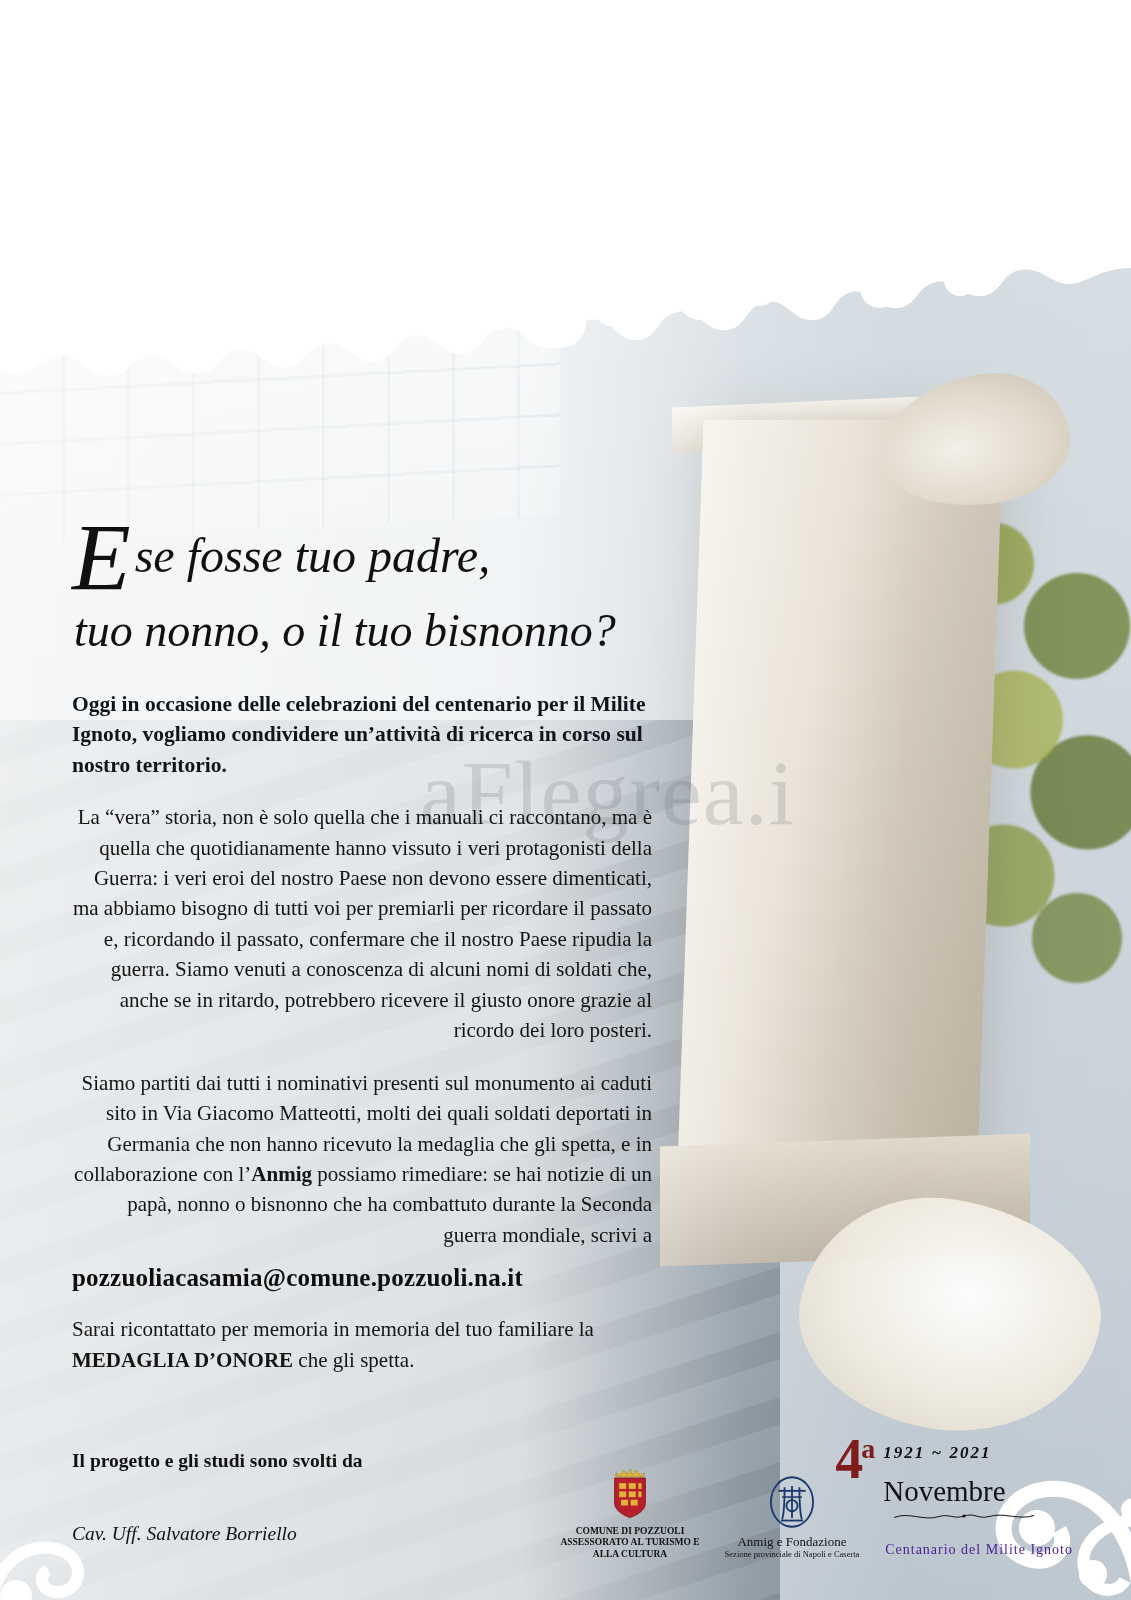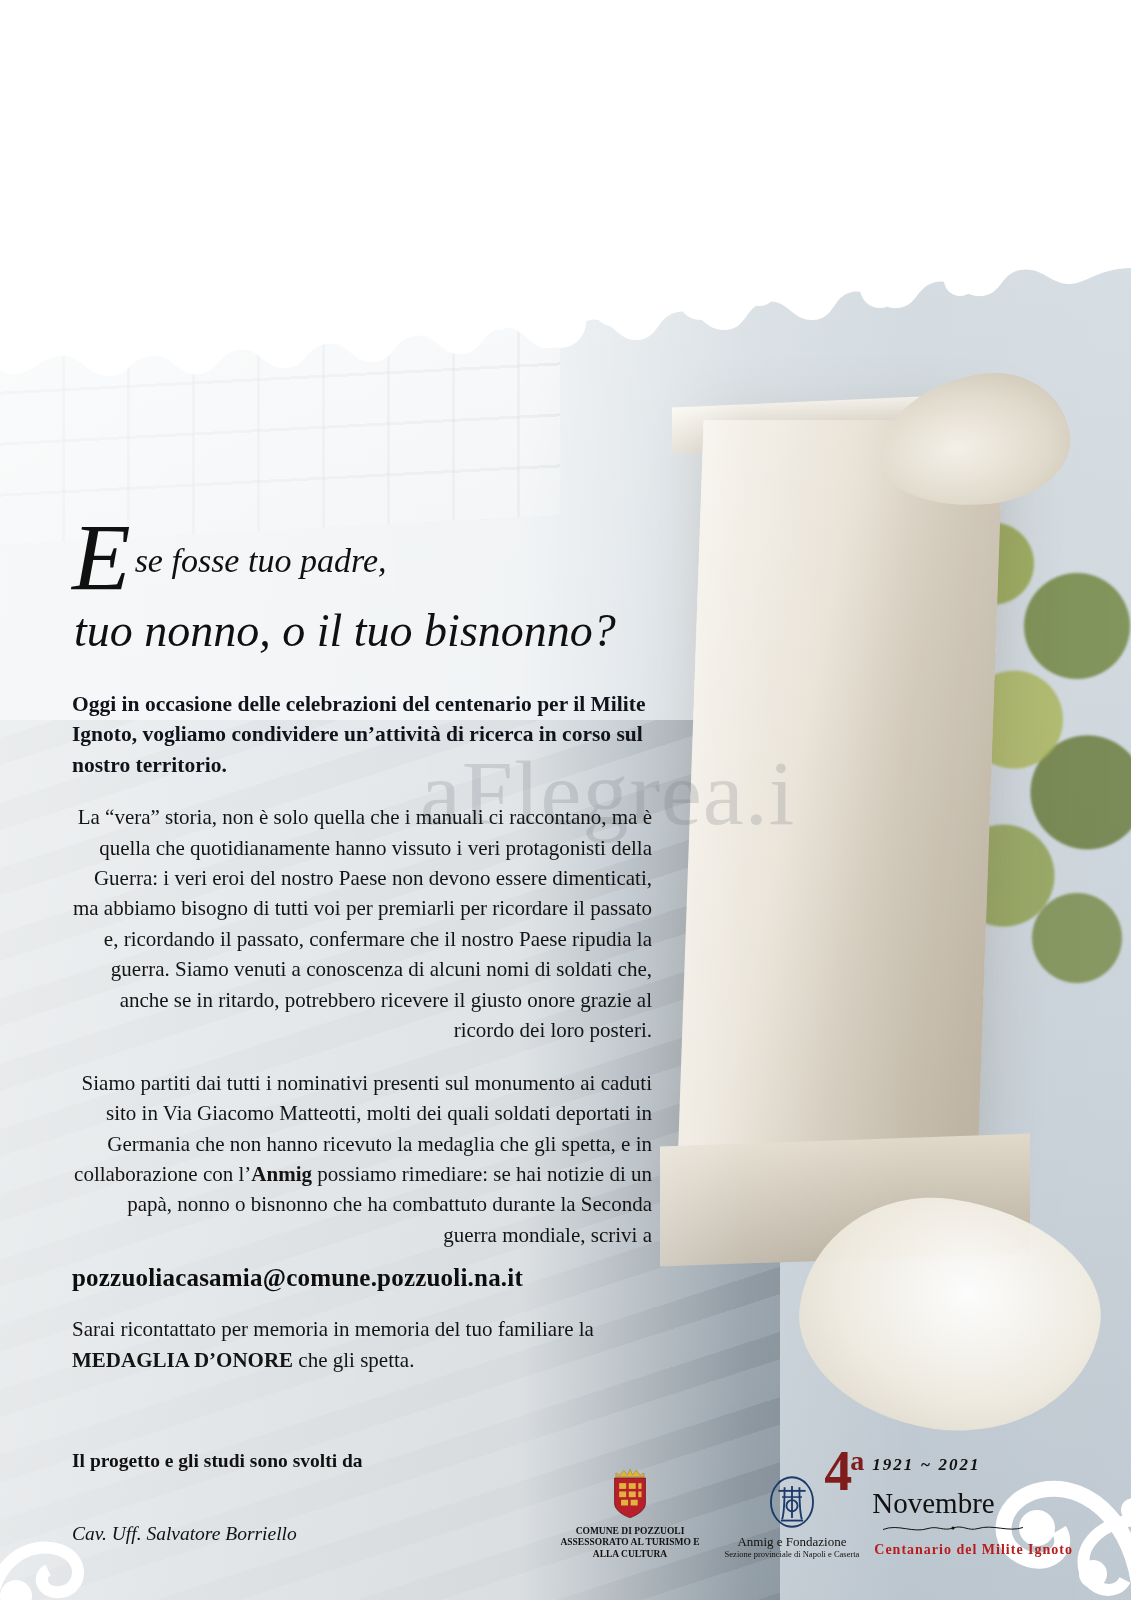--- a/index.html
+++ b/index.html
@@ -164,25 +164,25 @@
     margin-top: 14px;
   }
   .flourish {
     margin-top: 4px;
     margin-left: 6px;
     width: 300px;
     height: 22px;
   }
   .centenario {
     font-family: "Liberation Serif", serif;
-    font-weight: 700;
+    font-weight: 400;
     font-size: 25px;
     letter-spacing: 1px;
-    color: #b91c1c;
-    margin-top: 4px;
+    color: #4c1d95;
+    margin-top: 16px;
     margin-left: 2px;
   }
 
   .crest-group {
     position: absolute;
     right: 58px; top: 40px;
     display: flex;
     align-items: flex-start;
     gap: 16px;
   }
@@ -225,21 +225,21 @@
     color: #101010;
     line-height: 1.04;
   }
   .headline .drop {
     font-size: 96px;
     font-style: italic;
     line-height: .8;
     vertical-align: -18px;
     margin-right: 4px;
   }
-  .headline .l1 { font-size: 34px; }
+  .headline .l1 { font-size: 48px; }
   .headline .l2 { font-size: 46px; display: block; margin-top: 10px; margin-left: 2px;}
 
   .lead {
     margin-top: 34px;
     font-family: "Liberation Serif", serif;
     font-weight: 700;
     font-size: 21.5px;
     line-height: 1.42;
     color: #10131a;
   }

